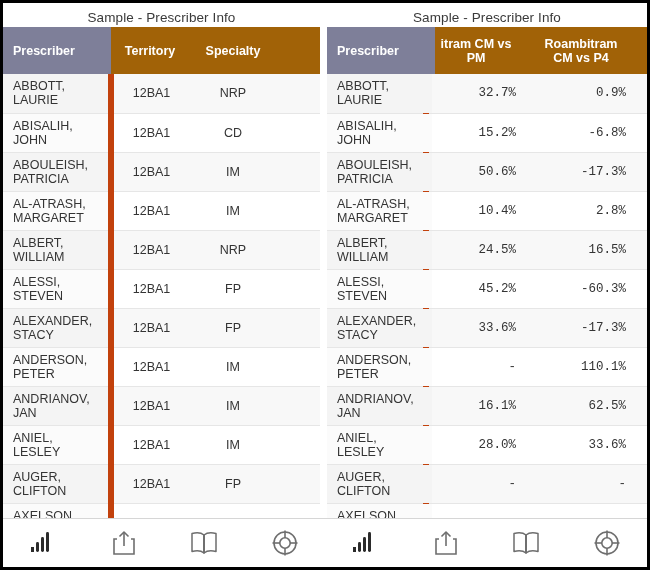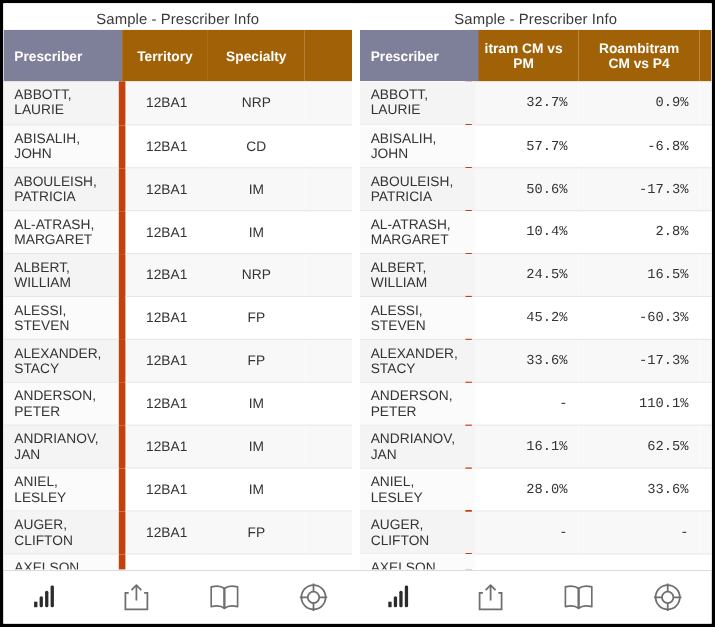--- a/index.html
+++ b/index.html
@@ -293,21 +293,21 @@
             </thead>
             <tbody>
                 <tr>
                   <td class="c-name" style="position: relative; left: 9px;">ABBOTT, LAURIE</td>
                   <td class="c-right">32.7%</td>
                   <td class="c-right">0.9%</td>
                   <td class="c-right"></td>
                 </tr>
                 <tr>
                   <td class="c-name" style="position: relative; left: 9px;">ABISALIH, JOHN</td>
-                  <td class="c-right">57.7%</td>
+                  <td class="c-right">15.2%</td>
                   <td class="c-right">-6.8%</td>
                   <td class="c-right"></td>
                 </tr>
                 <tr>
                   <td class="c-name" style="position: relative; left: 9px;">ABOULEISH, PATRICIA</td>
                   <td class="c-right">50.6%</td>
                   <td class="c-right">-17.3%</td>
                   <td class="c-right"></td>
                 </tr>
                 <tr>

